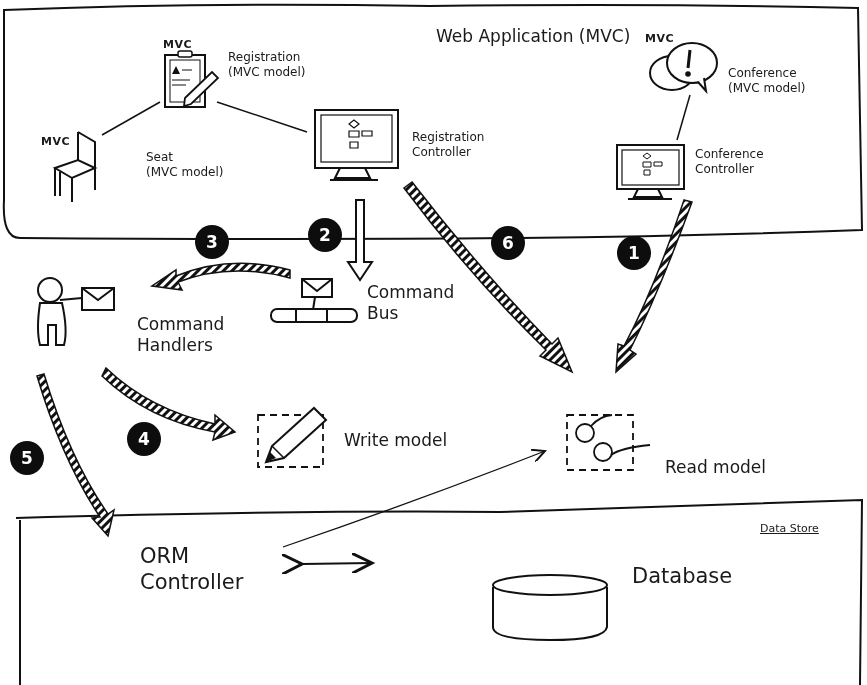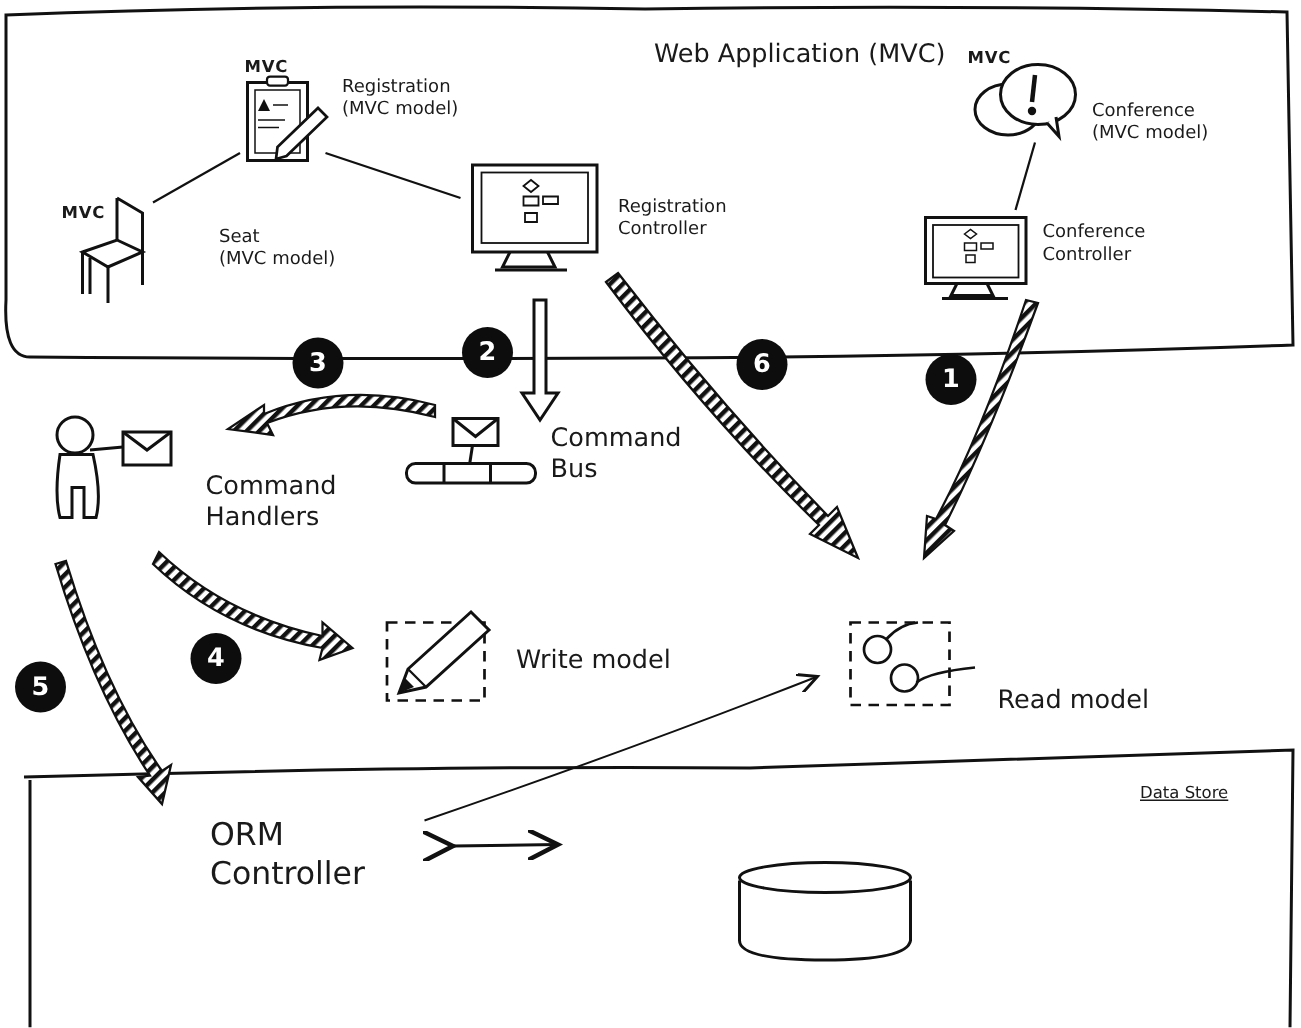--- a/index.html
+++ b/index.html
@@ -175,20 +175,21 @@
 <div class="lbl mid" style="left:665px;top:425px;margin-top:32px;">Read model</div>
 
 <div class="lbl small" style="left:760px;top:522px;font-size:11px;text-decoration:underline;">Data Store</div>
 
 <div class="lbl big" style="left:140px;top:543px;">
   <div>ORM</div>
   <div>Controller</div>
 </div>
 
 <div class="lbl big" style="left:632px;top:563px;">
+  <div>Database</div>
 </div>
 
 <div class="badge" style="left:617px;top:236px;">1</div>
 <div class="badge" style="left:308px;top:218px;">2</div>
 <div class="badge" style="left:195px;top:225px;">3</div>
 <div class="badge" style="left:127px;top:422px;">4</div>
 <div class="badge" style="left:10px;top:441px;">5</div>
 <div class="badge" style="left:491px;top:226px;">6</div>
 
 </body></html>

